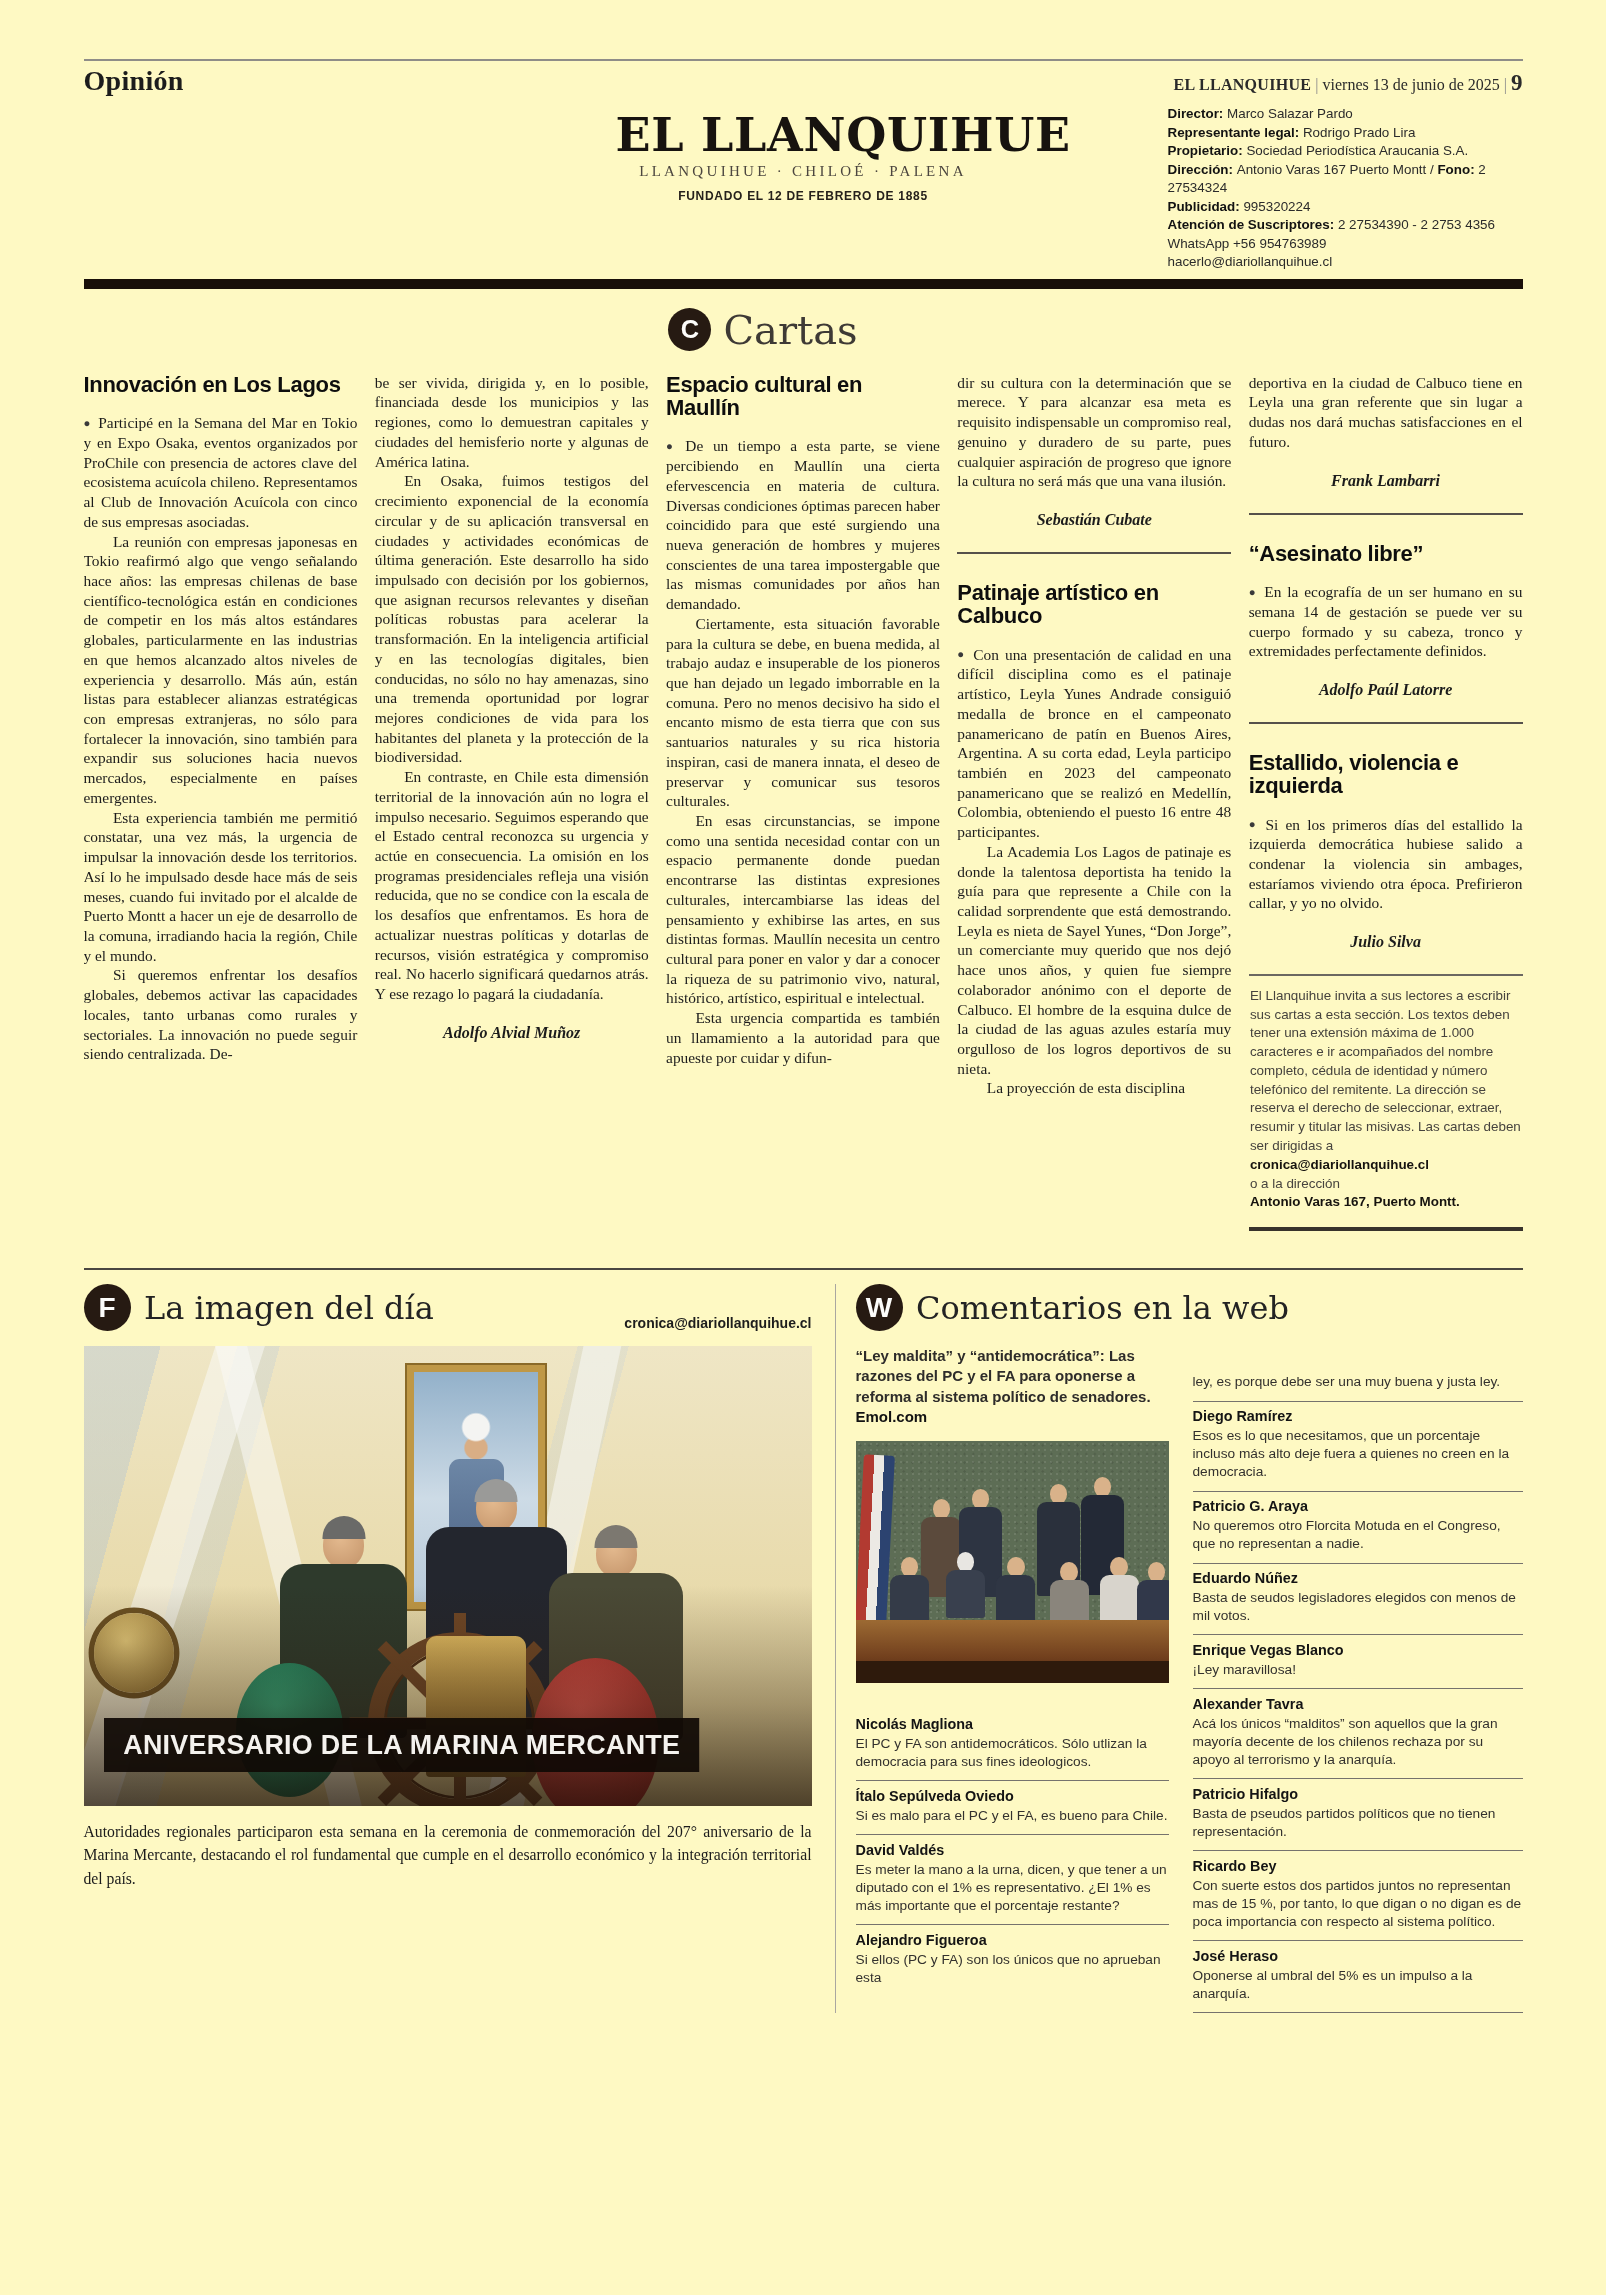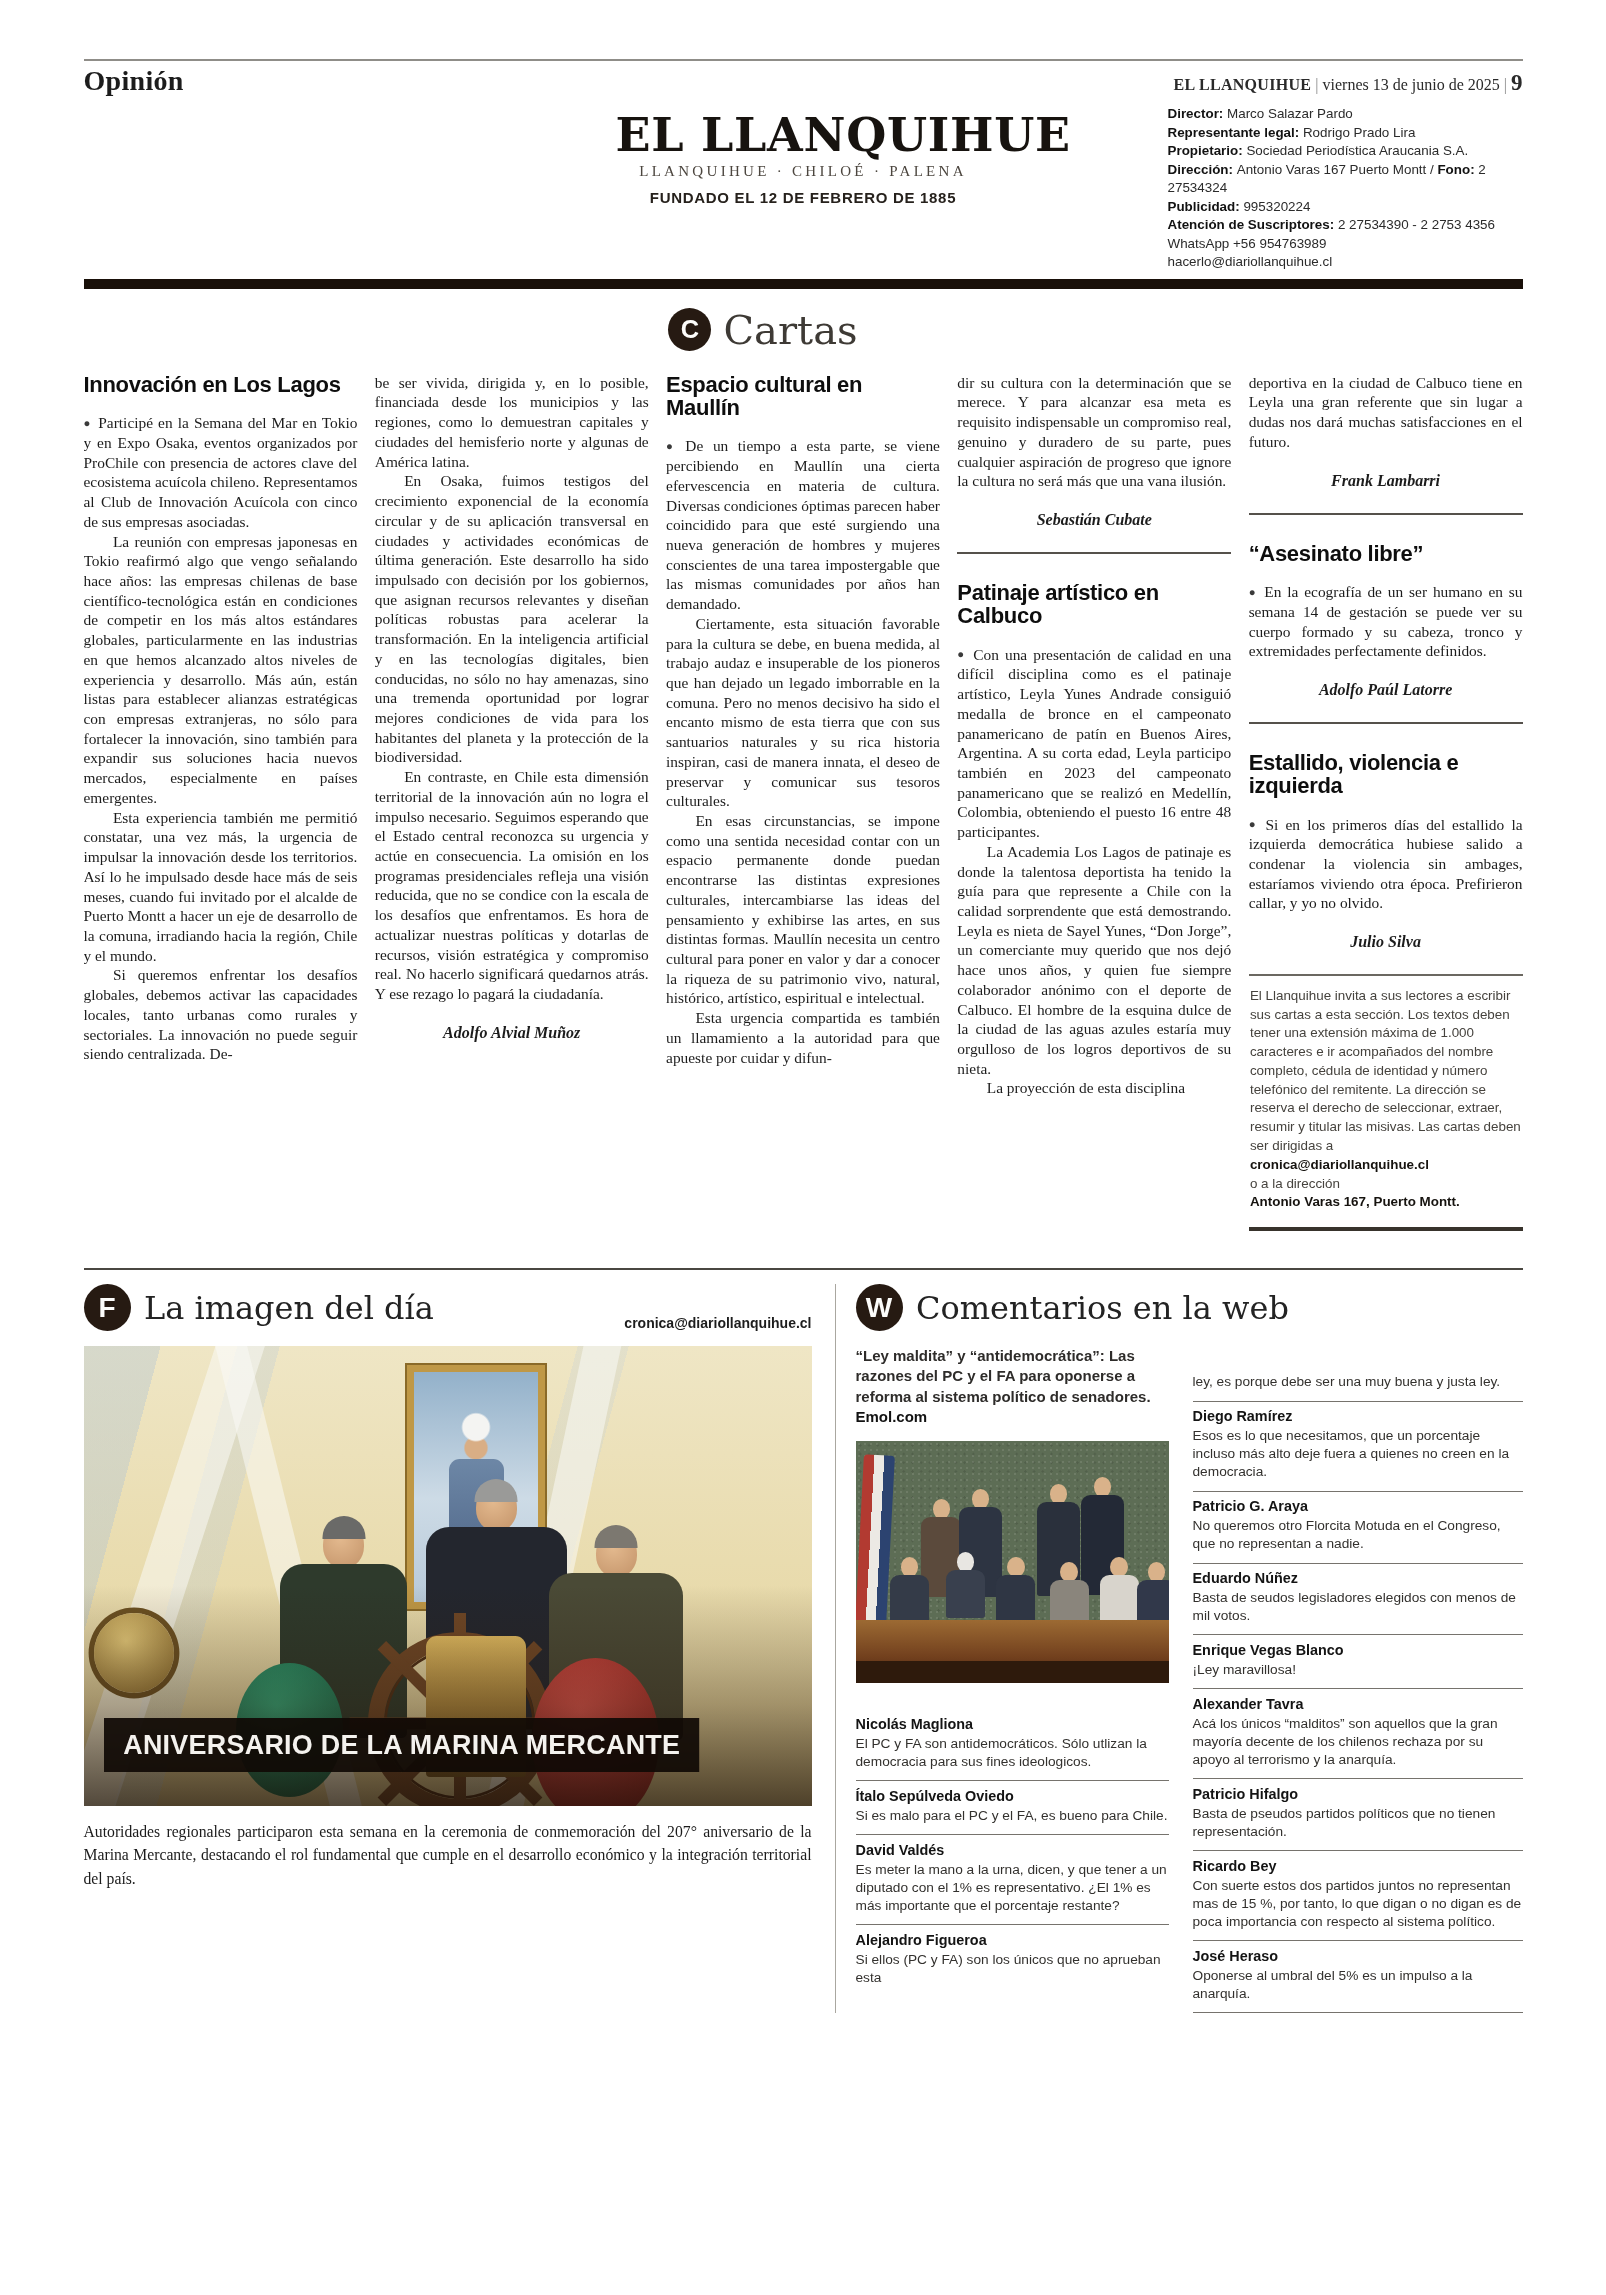--- a/index.html
+++ b/index.html
@@ -1,33 +1,33 @@
 <!DOCTYPE html>
 <html lang="es" style="font-size:10.7px"><head>
 <meta charset="utf-8">
 <style>
   html,body{margin:0;padding:0;background:#e9e7e2;}
-  .page{width:1606px;height:2295px;background:#ffffff;position:relative;overflow:hidden;
+  .page{width:1606px;height:2295px;background:#fef9c3;position:relative;overflow:hidden;
         font-family:"Liberation Serif",serif;color:#1c1c1c;}
   .content{width:1439px;margin:0 auto;padding-top:59px;}
 
   
   .toprule{border-top:2.7px solid #8f8d88;}
   .topline{display:flex;justify-content:space-between;align-items:baseline;margin-top:4px;}
   .opinion{font-size:28px;font-weight:bold;letter-spacing:0.3px;}
   .edition{font-family:"Liberation Serif",serif;font-size:16px;color:#2a2a2a;}
   .ed-paper{font-weight:bold;letter-spacing:0.3px;}
   .ed-sep{color:#8a8a8a;padding:0 4px;}
   .ed-page{font-size:23px;font-weight:bold;}
 
   .header-mid{position:relative;height:173px;margin-top:2.7px;}
   .masthead{position:absolute;left:50%;top:8px;transform:translateX(-50%);width:375px;text-align:center;}
   .mast-title{font-family:"DejaVu Serif",serif;font-weight:bold;font-size:46px;letter-spacing:0.7px;color:#17130f;white-space:nowrap;}
   .mast-sub{font-family:"Liberation Serif",serif;font-size:15px;letter-spacing:3.3px;color:#4c463f;margin-top:1.3px;}
-  .mast-founded{font-family:"Liberation Sans",sans-serif;font-weight:bold;font-size:15px;letter-spacing:0.7px;color:#26211c;margin-top:9.4px;}
+  .mast-founded{font-family:"Liberation Sans",sans-serif;font-weight:bold;font-size:12px;letter-spacing:0.7px;color:#26211c;margin-top:9.4px;}
   .staff{position:absolute;right:0;top:5.4px;width:355px;font-family:"Liberation Sans",sans-serif;
          font-size:13.4px;line-height:1.38;color:#2b2b2b;}
   .staff b{color:#121212;}
 
   .blackbar{height:10px;background:#191009;margin-top:6.7px;}
 
   
   .cartas-head{display:flex;align-items:center;justify-content:center;gap:12px;margin:17.4px 0 20px;transform:translateX(-40px);}
   .circle-icon{display:inline-flex;align-items:center;justify-content:center;width:43px;height:43px;border-radius:50%;
                background:#261a12;color:#fdfdfb;font-family:"Liberation Sans",sans-serif;font-weight:bold;font-size:25.4px;flex:0 0 auto;}

